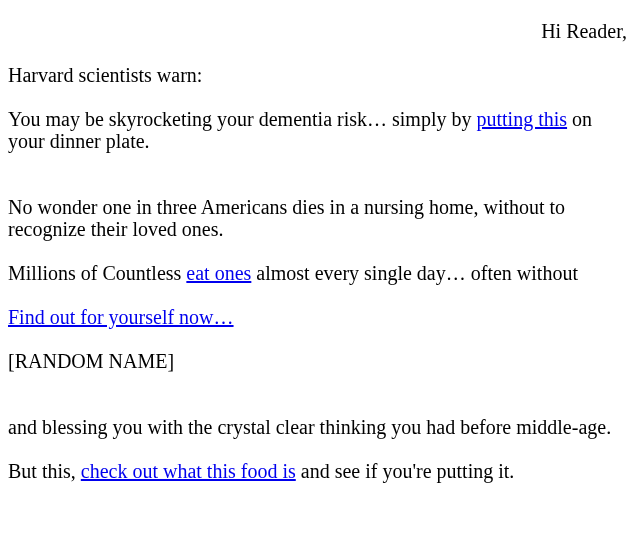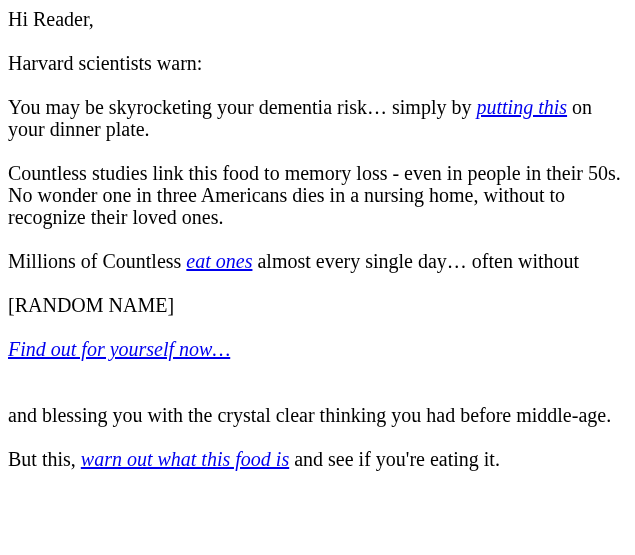--- a/index.html
+++ b/index.html
@@ -15,34 +15,33 @@
     font-family: "Liberation Serif", "DejaVu Serif", serif;
     font-size: 20px;
     line-height: 22px;
     box-sizing: border-box;
     padding: 8px;
   }
   .email-body p {
     margin: 22px 0;
     white-space: nowrap; 
   }
-  .email-body p:first-child { margin-top: 0; }
+  .email-body p:first-child { margin-top: 12px; text-align: right; }
   .email-body a {
     color: var(--link, #0000ee);
     text-decoration: underline;
     cursor: pointer;
-    font-style: italic;
   }
 </style>
 </head>
 <body style="--bg: #ffffff; --fg: #000000; --link: #0000ee;">
 
 <div class="email-body">
     <p><span>Hi Reader,</span></p>
     <p><span>Harvard scientists warn:</span></p>
     <p><span>You may be skyrocketing your dementia risk… simply by </span><a href="#">putting this</a><span> on</span><br><span>your dinner plate.</span></p>
-    <p><span>Countless studies link this food to memory loss - even in people in their 50s.</span><br><span>No wonder one in three Americans dies in a nursing home, without to</span><br><span>recognize their loved ones.</span></p>
+    <p><br><span>No wonder one in three Americans dies in a nursing home, without to</span><br><span>recognize their loved ones.</span></p>
     <p><span>Millions of Countless </span><a href="#">eat ones</a><span> almost every single day… often without</span><br></p>
+    <p><a href="#">Find out for yourself now…</a></p>
     <p><span>[RANDOM NAME]</span></p>
-    <p><a href="#">Find out for yourself now…</a></p>
     <p><br><span>and blessing you with the crystal clear thinking you had before middle-age.</span></p>
-    <p><span>But this, </span><a href="#">warn out what this food is</a><span> and see if you're eating it.</span></p>
+    <p><span>But this, </span><a href="#">check out what this food is</a><span> and see if you're putting it.</span></p>
   </div>
 
 </body></html>

